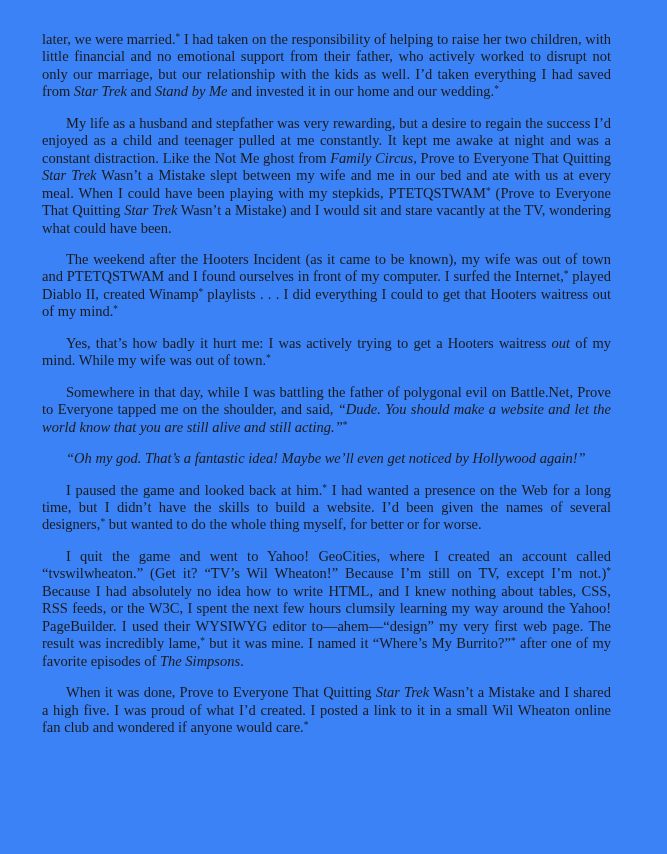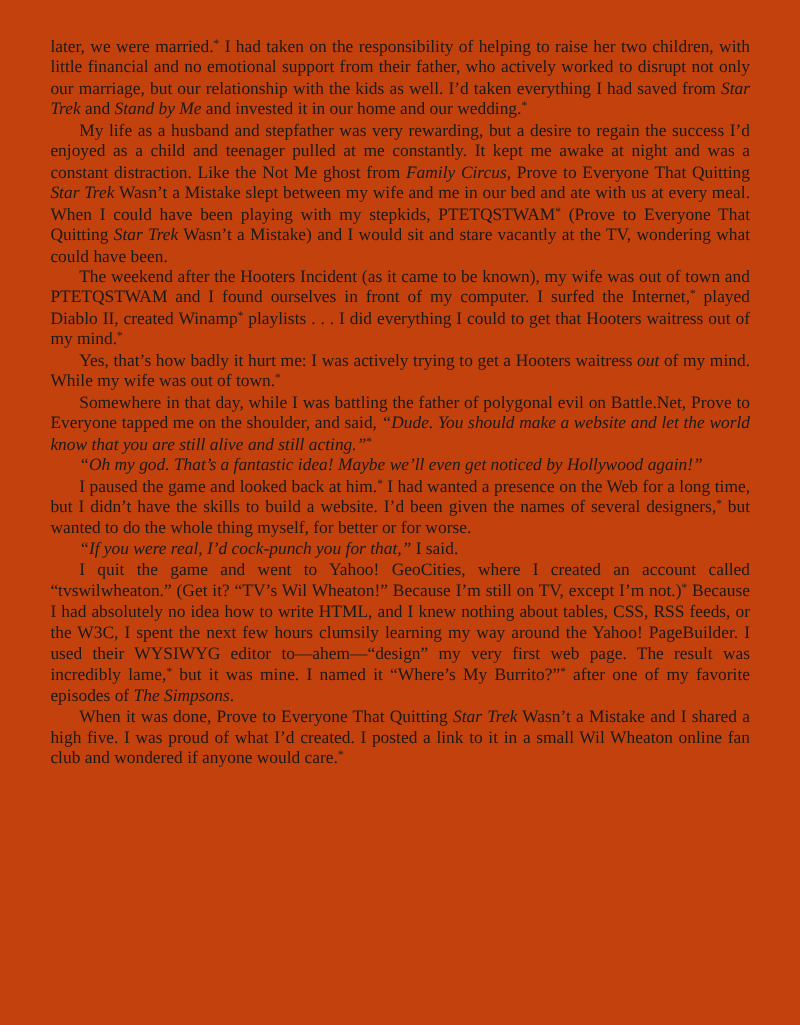--- a/index.html
+++ b/index.html
@@ -5,38 +5,39 @@
   html, body {
     margin: 0;
     padding: 0;
     background: #ffffff;
   }
   .page {
     position: relative;
     width: 667px;
     height: 854px;
     box-sizing: border-box;
-    background: #c2410c;
-    padding: 31px 42px 0 42px;
+    background: #3b82f6;
+    padding: 31px 56px 0 42px;
     overflow: hidden;
   }
   .text-block {
     font-family: "Liberation Serif", "DejaVu Serif", serif;
     font-size: 14.5px;
     line-height: 17.45px;
     color: #1a1a1a;
     text-align: justify;
     text-justify: inter-word;
   }
   .text-block p {
     margin: 0;
     padding: 0;
   }
   .text-block p.indent {
     text-indent: 24px;
+    margin-top: 14px;
   }
   .italic {
     font-style: italic;
   }
   sup.fn {
     font-size: 0.65em;
     line-height: 0;
     vertical-align: 0.45em;
     font-style: normal;
   }
@@ -46,17 +47,16 @@
 
 <div class="page">
   <div class="text-block" style="color: rgb(26, 26, 26);">
       <p><span>later, we were married.</span><sup class="fn">*</sup><span> I had taken on the responsibility of helping to raise her two children, with little financial and no emotional support from their father, who actively worked to disrupt not only our marriage, but our relationship with the kids as well. I’d taken everything I had saved from </span><span class="italic">Star Trek</span><span> and </span><span class="italic">Stand by Me</span><span> and invested it in our home and our wedding.</span><sup class="fn">*</sup></p>
       <p class="indent"><span>My life as a husband and stepfather was very rewarding, but a desire to regain the success I’d enjoyed as a child and teenager pulled at me constantly. It kept me awake at night and was a constant distraction. Like the Not Me ghost from </span><span class="italic">Family Circus,</span><span> Prove to Everyone That Quitting </span><span class="italic">Star Trek</span><span> Wasn’t a Mistake slept between my wife and me in our bed and ate with us at every meal. When I could have been playing with my stepkids, PTETQSTWAM</span><sup class="fn">*</sup><span> (Prove to Everyone That Quitting </span><span class="italic">Star Trek</span><span> Wasn’t a Mistake) and I would sit and stare vacantly at the TV, wondering what could have been.</span></p>
       <p class="indent"><span>The weekend after the Hooters Incident (as it came to be known), my wife was out of town and PTETQSTWAM and I found ourselves in front of my computer. I surfed the Internet,</span><sup class="fn">*</sup><span> played Diablo II, created Winamp</span><sup class="fn">*</sup><span> playlists . . . I did everything I could to get that Hooters waitress out of my mind.</span><sup class="fn">*</sup></p>
       <p class="indent"><span>Yes, that’s how badly it hurt me: I was actively trying to get a Hooters waitress </span><span class="italic">out</span><span> of my mind. While my wife was out of town.</span><sup class="fn">*</sup></p>
       <p class="indent"><span>Somewhere in that day, while I was battling the father of polygonal evil on Battle.Net, Prove to Everyone tapped me on the shoulder, and said, </span><span class="italic">“Dude. You should make a website and let the world know that you are still alive and still acting.”</span><sup class="fn">*</sup></p>
       <p class="indent"><span class="italic">“Oh my god. That’s a fantastic idea! Maybe we’ll even get noticed by Hollywood again!”</span></p>
       <p class="indent"><span>I paused the game and looked back at him.</span><sup class="fn">*</sup><span> I had wanted a presence on the Web for a long time, but I didn’t have the skills to build a website. I’d been given the names of several designers,</span><sup class="fn">*</sup><span> but wanted to do the whole thing myself, for better or for worse.</span></p>
-      <p class="indent"><span class="italic">“If you were real, I’d cock-punch you for that,”</span><span> I said.</span></p>
       <p class="indent"><span>I quit the game and went to Yahoo! GeoCities, where I created an account called “tvswilwheaton.” (Get it? “TV’s Wil Wheaton!” Because I’m still on TV, except I’m not.)</span><sup class="fn">*</sup><span> Because I had absolutely no idea how to write HTML, and I knew nothing about tables, CSS, RSS feeds, or the W3C, I spent the next few hours clumsily learning my way around the Yahoo! PageBuilder. I used their WYSIWYG editor to—ahem—“design” my very first web page. The result was incredibly lame,</span><sup class="fn">*</sup><span> but it was mine. I named it “Where’s My Burrito?”</span><sup class="fn">*</sup><span> after one of my favorite episodes of </span><span class="italic">The Simpsons</span><span>.</span></p>
       <p class="indent"><span>When it was done, Prove to Everyone That Quitting </span><span class="italic">Star Trek</span><span> Wasn’t a Mistake and I shared a high five. I was proud of what I’d created. I posted a link to it in a small Wil Wheaton online fan club and wondered if anyone would care.</span><sup class="fn">*</sup></p>
     </div>
 </div>
 
 </body></html>

